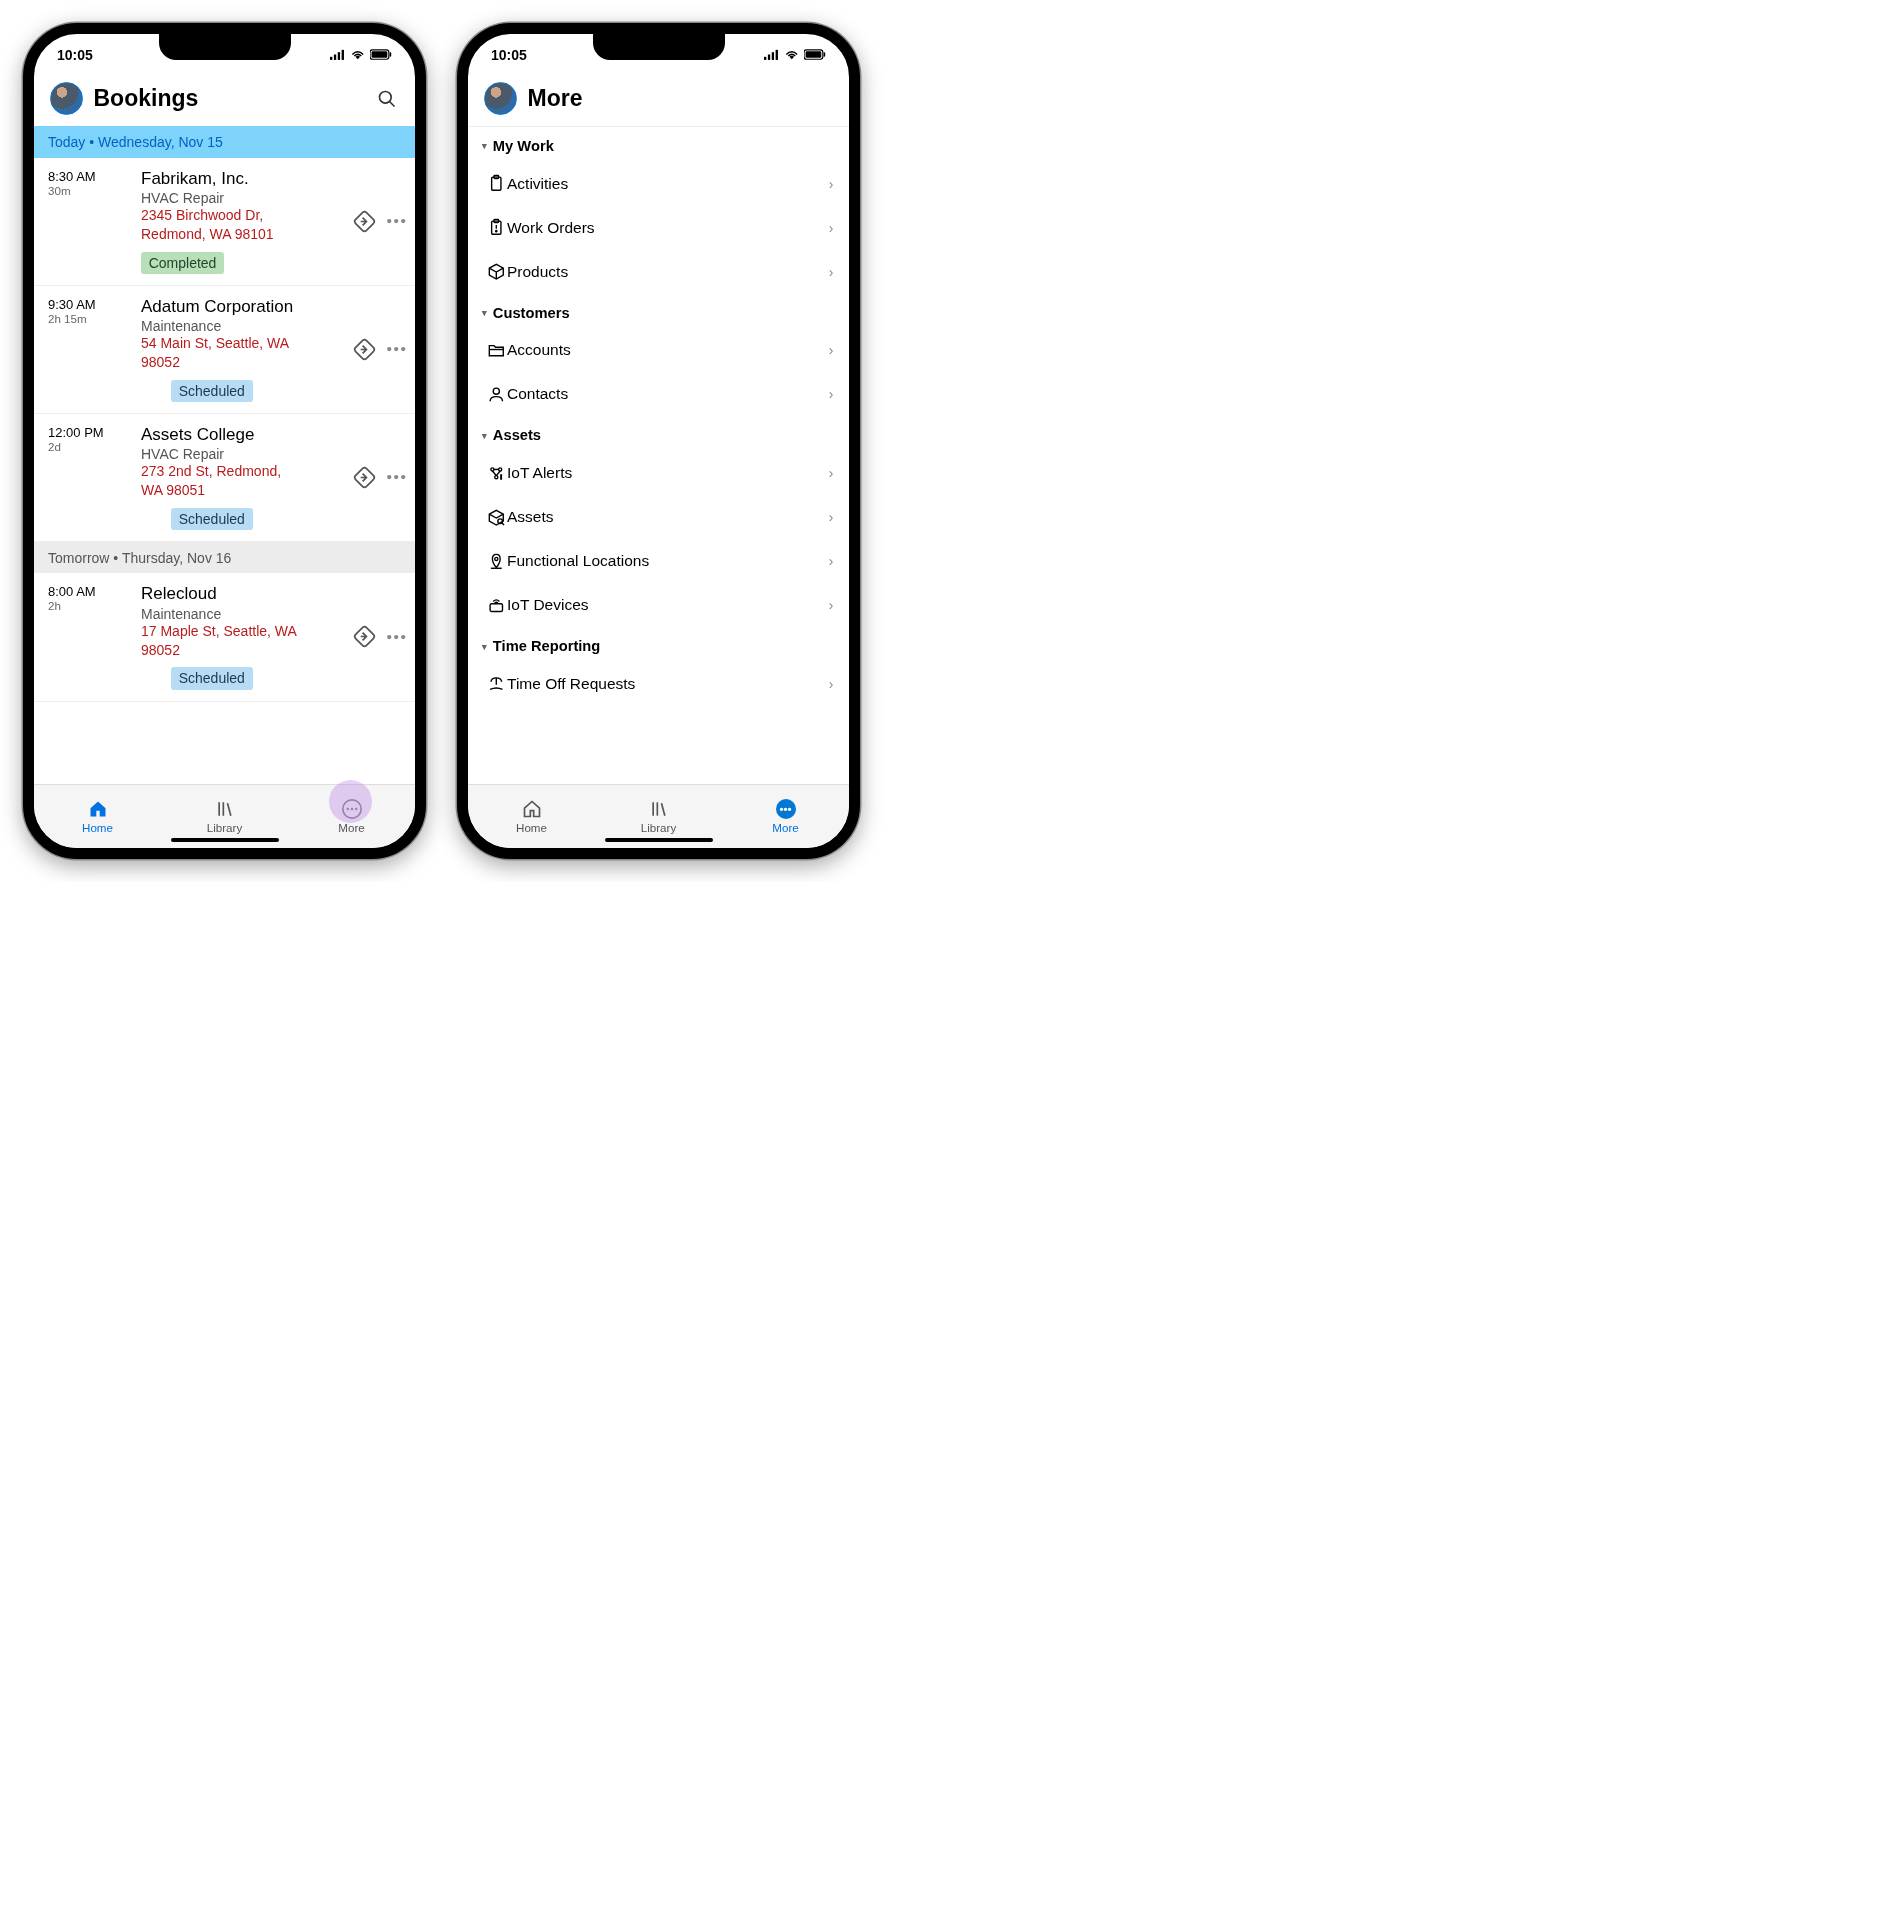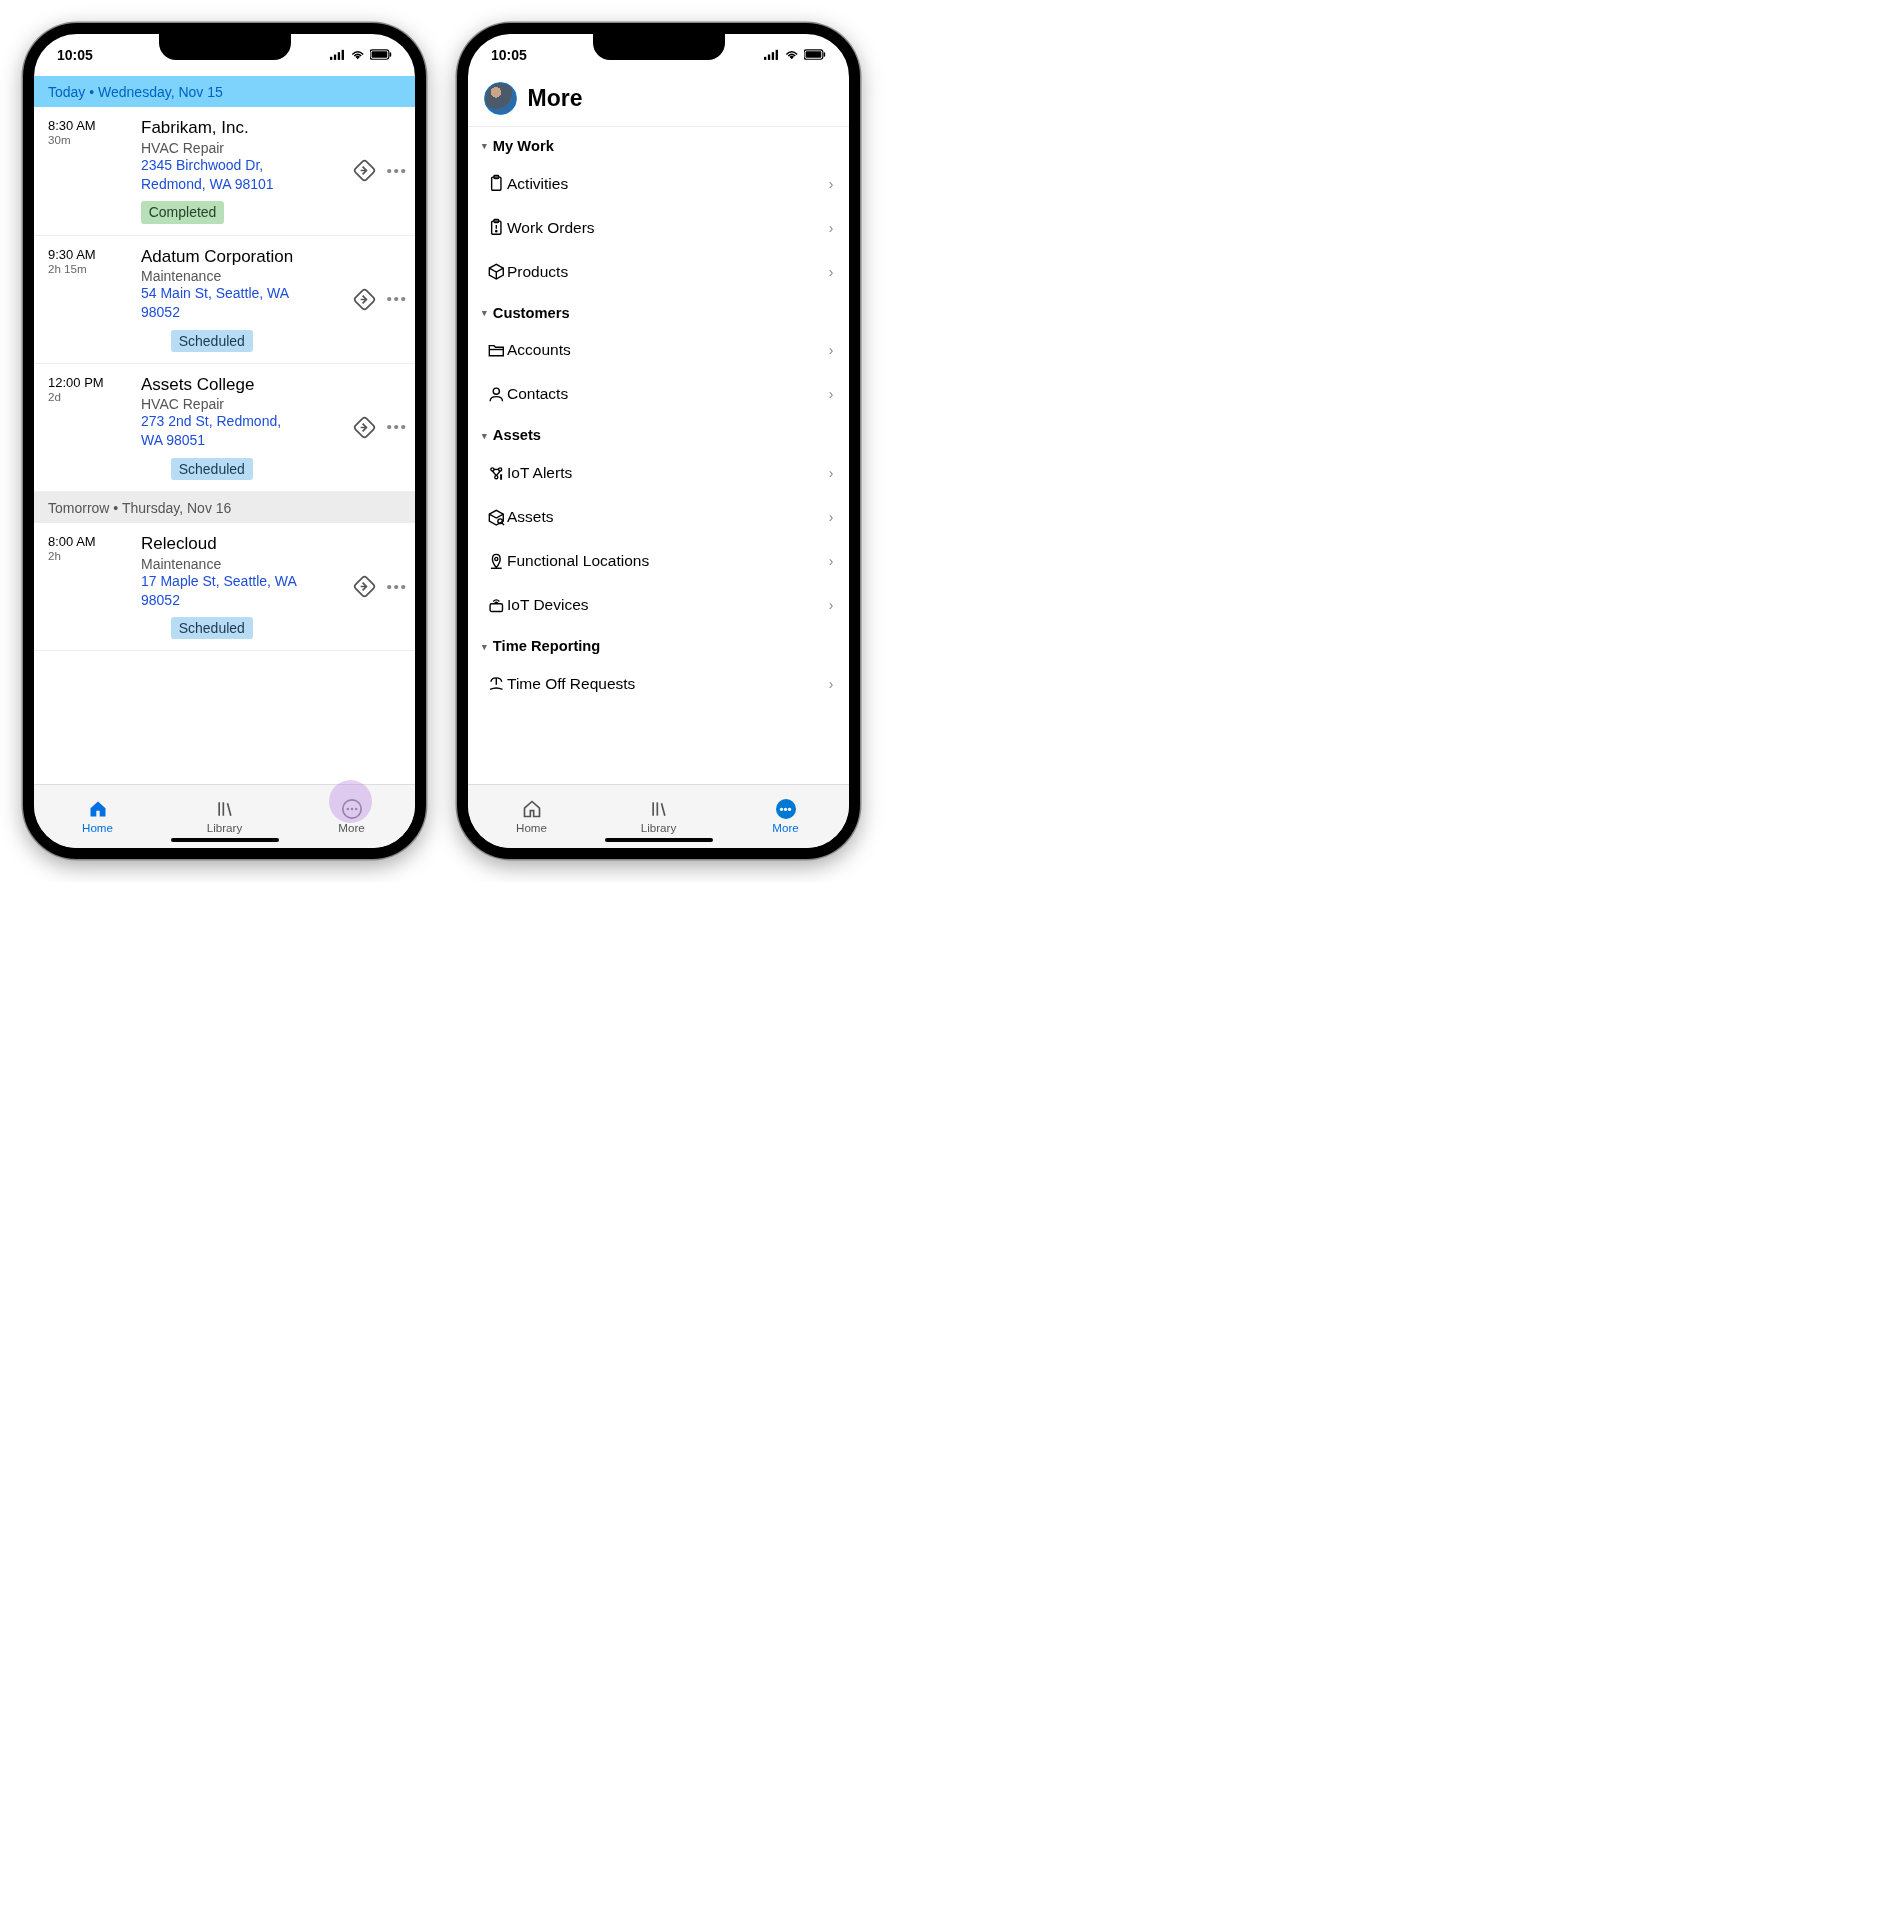--- a/index.html
+++ b/index.html
@@ -72,21 +72,21 @@
     padding: 11px 7.7px 11px 14px;
     border-bottom: 0.8px solid #eee;
     gap: 23px;
   }
   .btime { width: 70px; }
   .btime .t { font-size:13px; }
   .btime .d { font-size:11.6px; color:#666; }
   .bmain { flex:1; }
   .bmain .cust { font-size:17px; font-weight:500; }
   .bmain .stype { font-size:14px; color:#555; margin-top:1.5px;}
-  .bmain .addr { font-size:14px; color:#1d4ed8; line-height:1.35; }
+  .bmain .addr { font-size:14px; color:#b91c1c; line-height:1.35; }
   .badge {
     display:inline-block;
     margin-top:7.7px;
     padding:3.1px 7.7px;
     border-radius:3.1px;
     font-size:14px;
   }
   .badge.completed { background:#b7e0b8; color:#27422a; }
   .badge.scheduled { background:#b7dcf4; color:#1a3a52;margin-left:30px; }
   .bactions { display:flex; align-items:center; gap:9.3px; color:#555; }
@@ -184,20 +184,30 @@
       <span>
         <svg width="22" height="11" viewBox="0 0 28 14">
             <rect x="0" y="1" width="24" height="12" rx="3" fill="none" stroke="#000" stroke-width="1.5"></rect>
             <rect x="2" y="3" width="20" height="8" rx="1.5" fill="#000"></rect>
             <rect x="25" y="4" width="2" height="6" rx="1" fill="#000"></rect>
           </svg>
       </span>
     </span>
   </div>
 
+  <div class="header">
+    <div class="avatar"></div>
+    <div class="title">Bookings</div>
+    <div class="icon-btn">
+      <svg width="20" height="20" viewBox="0 0 24 24" fill="none" stroke="#333" stroke-width="2">
+          <circle cx="10" cy="10" r="7"></circle>
+          <line x1="15" y1="15" x2="21" y2="21"></line>
+        </svg>
+    </div>
+  </div>
 
   <div class="content" id="bookings-content">
       <div class="date-hdr today">Today • Wednesday, Nov 15</div>
       <div class="booking">
       <div class="btime">
         <div class="t">8:30 AM</div>
           <div class="d">30m</div>
       </div>
       <div class="bmain">
         <div class="cust">Fabrikam, Inc.</div>

